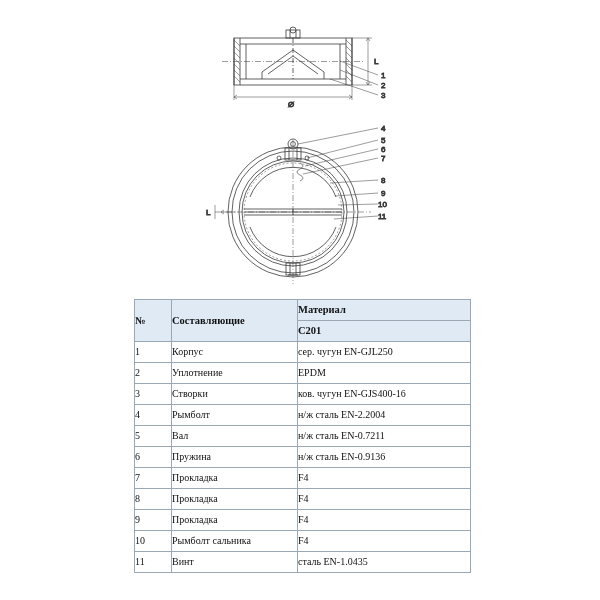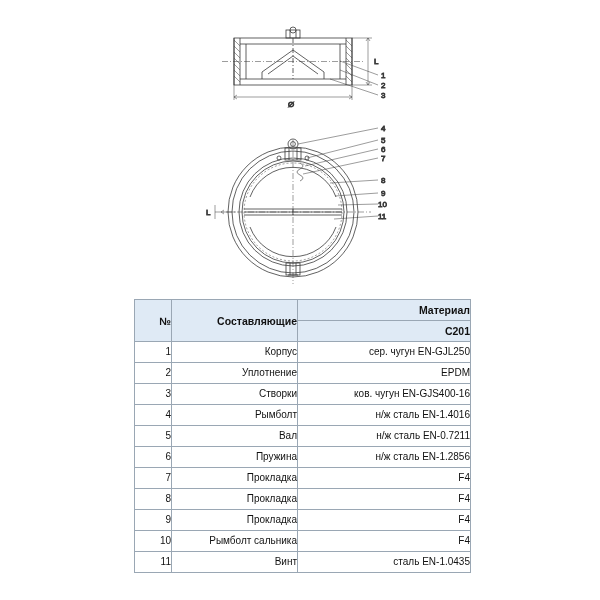--- a/index.html
+++ b/index.html
@@ -48,25 +48,25 @@
   }
   table.parts {
     border-collapse: collapse;
     width: 333px;
     table-layout: fixed;
     background: #ffffff;
   }
   table.parts th, table.parts td {
     border: 1px solid #9aa7b4;
     font-size: 10px;
-    font-family: Liberation Sans, sans-serif;
+    font-family: Liberation Serif, serif;
     color: #111;
     padding: 0;
     height: 20px;
-    text-align: right;
+    text-align: left;
     vertical-align: middle;
     line-height: 12px;
   }
   table.parts thead th {
     background: #dfeaf5;
     font-weight: bold;
     font-size: 10.5px;
   }
   .col-num   { width: 36px; }
   .col-name  { width: 125px; }
@@ -263,31 +263,31 @@
           <td class="c-mat col-mat">EPDM</td>
         </tr>
         <tr>
           <td class="c-num col-num">3</td>
           <td class="c-name col-name">Створки</td>
           <td class="c-mat col-mat">ков. чугун EN-GJS400-16</td>
         </tr>
         <tr>
           <td class="c-num col-num">4</td>
           <td class="c-name col-name">Рымболт</td>
-          <td class="c-mat col-mat">н/ж сталь EN-1.4016</td>
+          <td class="c-mat col-mat">н/ж сталь EN-2.2004</td>
         </tr>
         <tr>
           <td class="c-num col-num">5</td>
           <td class="c-name col-name">Вал</td>
           <td class="c-mat col-mat">н/ж сталь EN-0.7211</td>
         </tr>
         <tr>
           <td class="c-num col-num">6</td>
           <td class="c-name col-name">Пружина</td>
-          <td class="c-mat col-mat">н/ж сталь EN-1.2856</td>
+          <td class="c-mat col-mat">н/ж сталь EN-0.9136</td>
         </tr>
         <tr>
           <td class="c-num col-num">7</td>
           <td class="c-name col-name">Прокладка</td>
           <td class="c-mat col-mat">F4</td>
         </tr>
         <tr>
           <td class="c-num col-num">8</td>
           <td class="c-name col-name">Прокладка</td>
           <td class="c-mat col-mat">F4</td>

